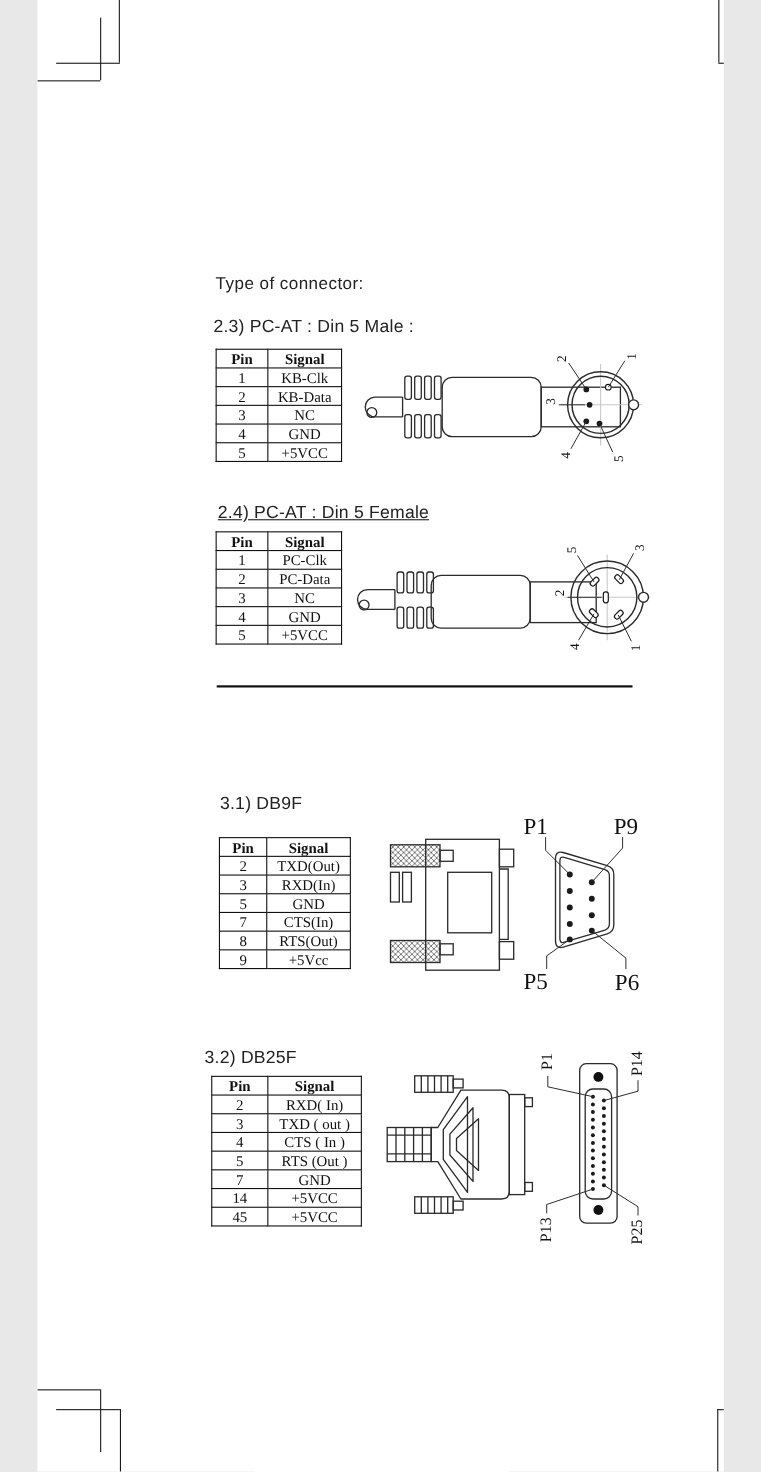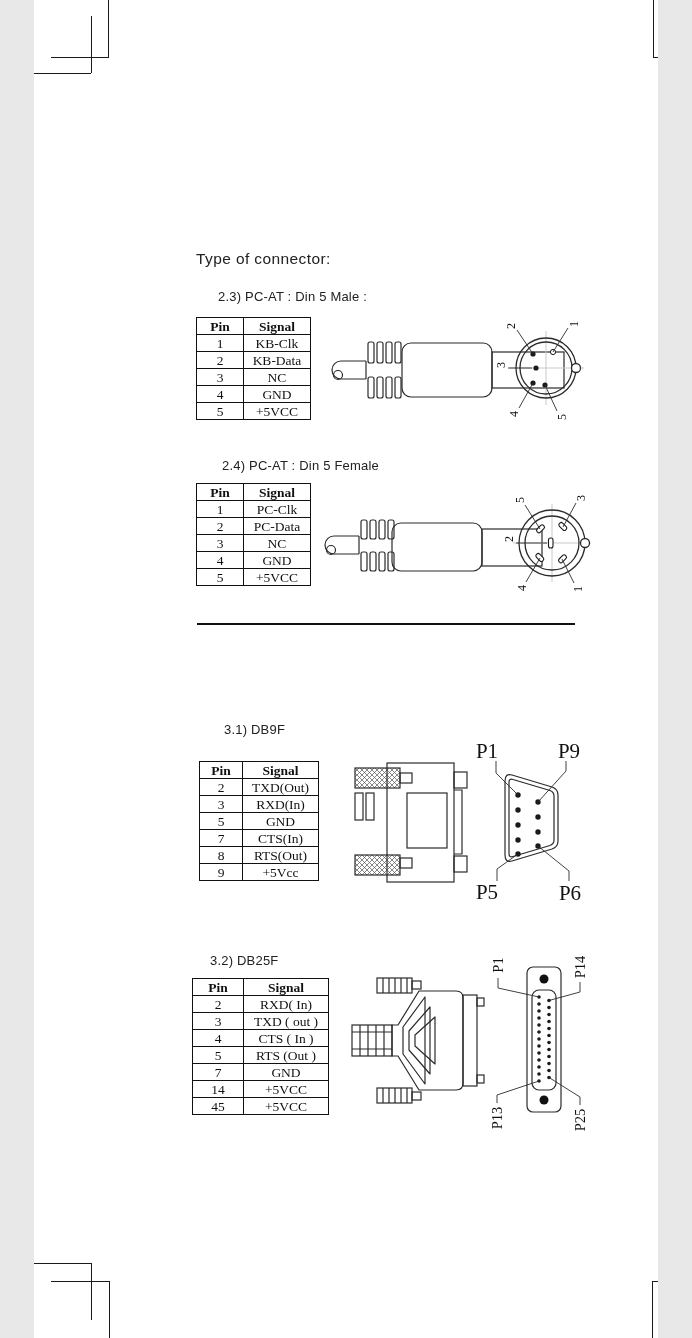--- a/index.html
+++ b/index.html
@@ -6,21 +6,21 @@
   .page{
     position:relative;width:624px;height:1338px;background:#ffffff;
     font-family:"Liberation Sans",sans-serif;color:#1c1c1c;overflow:hidden;
     margin:0 auto;
   }
   .abs{position:absolute;}
   
   .mark{position:absolute;background:#1a1a1a;}
   
   .h-main{font-size:15.5px;letter-spacing:.4px;color:#222;}
-  .h-sub{font-size:13px;letter-spacing:.2px;color:#222;margin-left:24px;}
+  .h-sub{font-size:16px;letter-spacing:.2px;color:#222;}
   .h-rs232{font-size:19px;font-weight:bold;letter-spacing:.3px;color:#111;}
   
   table.pin-table{
     border-collapse:collapse;table-layout:fixed;background:#fff;
     font-family:"Liberation Serif",serif;font-size:13.5px;color:#111;
   }
   table.pin-table th,table.pin-table td{
     border:1px solid #111;text-align:center;vertical-align:middle;
     padding:0 4px;height:16px;line-height:15px;white-space:nowrap;overflow:hidden;
   }
@@ -137,21 +137,21 @@
         <line x1="221" y1="70" x2="233" y2="96"></line>
       </g>
       <text class="din-num" transform="translate(187,11) rotate(-90)" text-anchor="middle" dominant-baseline="central">2</text>
       <text class="din-num" transform="translate(250,9) rotate(-90)" text-anchor="middle" dominant-baseline="central">1</text>
       <text class="din-num" transform="translate(177,50) rotate(-90)" text-anchor="middle" dominant-baseline="central">3</text>
       <text class="din-num" transform="translate(190,99) rotate(-90)" text-anchor="middle" dominant-baseline="central">4</text>
       <text class="din-num" transform="translate(238,102) rotate(-90)" text-anchor="middle" dominant-baseline="central">5</text>
     </g>
   </svg>
 
-  <div class="abs h-sub" style="left:164px;top:458px;">2.4) PC-AT : Din 5 Female</div>
+  <div class="abs h-sub" style="left:164px;top:458px;text-decoration:underline;">2.4) PC-AT : Din 5 Female</div>
   <table class="abs pin-table t1" style="left:162px;top:483px;">
       <thead>
         <tr>
           <th>Pin</th>
           <th>Signal</th>
         </tr>
       </thead>
       <tbody>
         <tr>
           <td>1</td>

